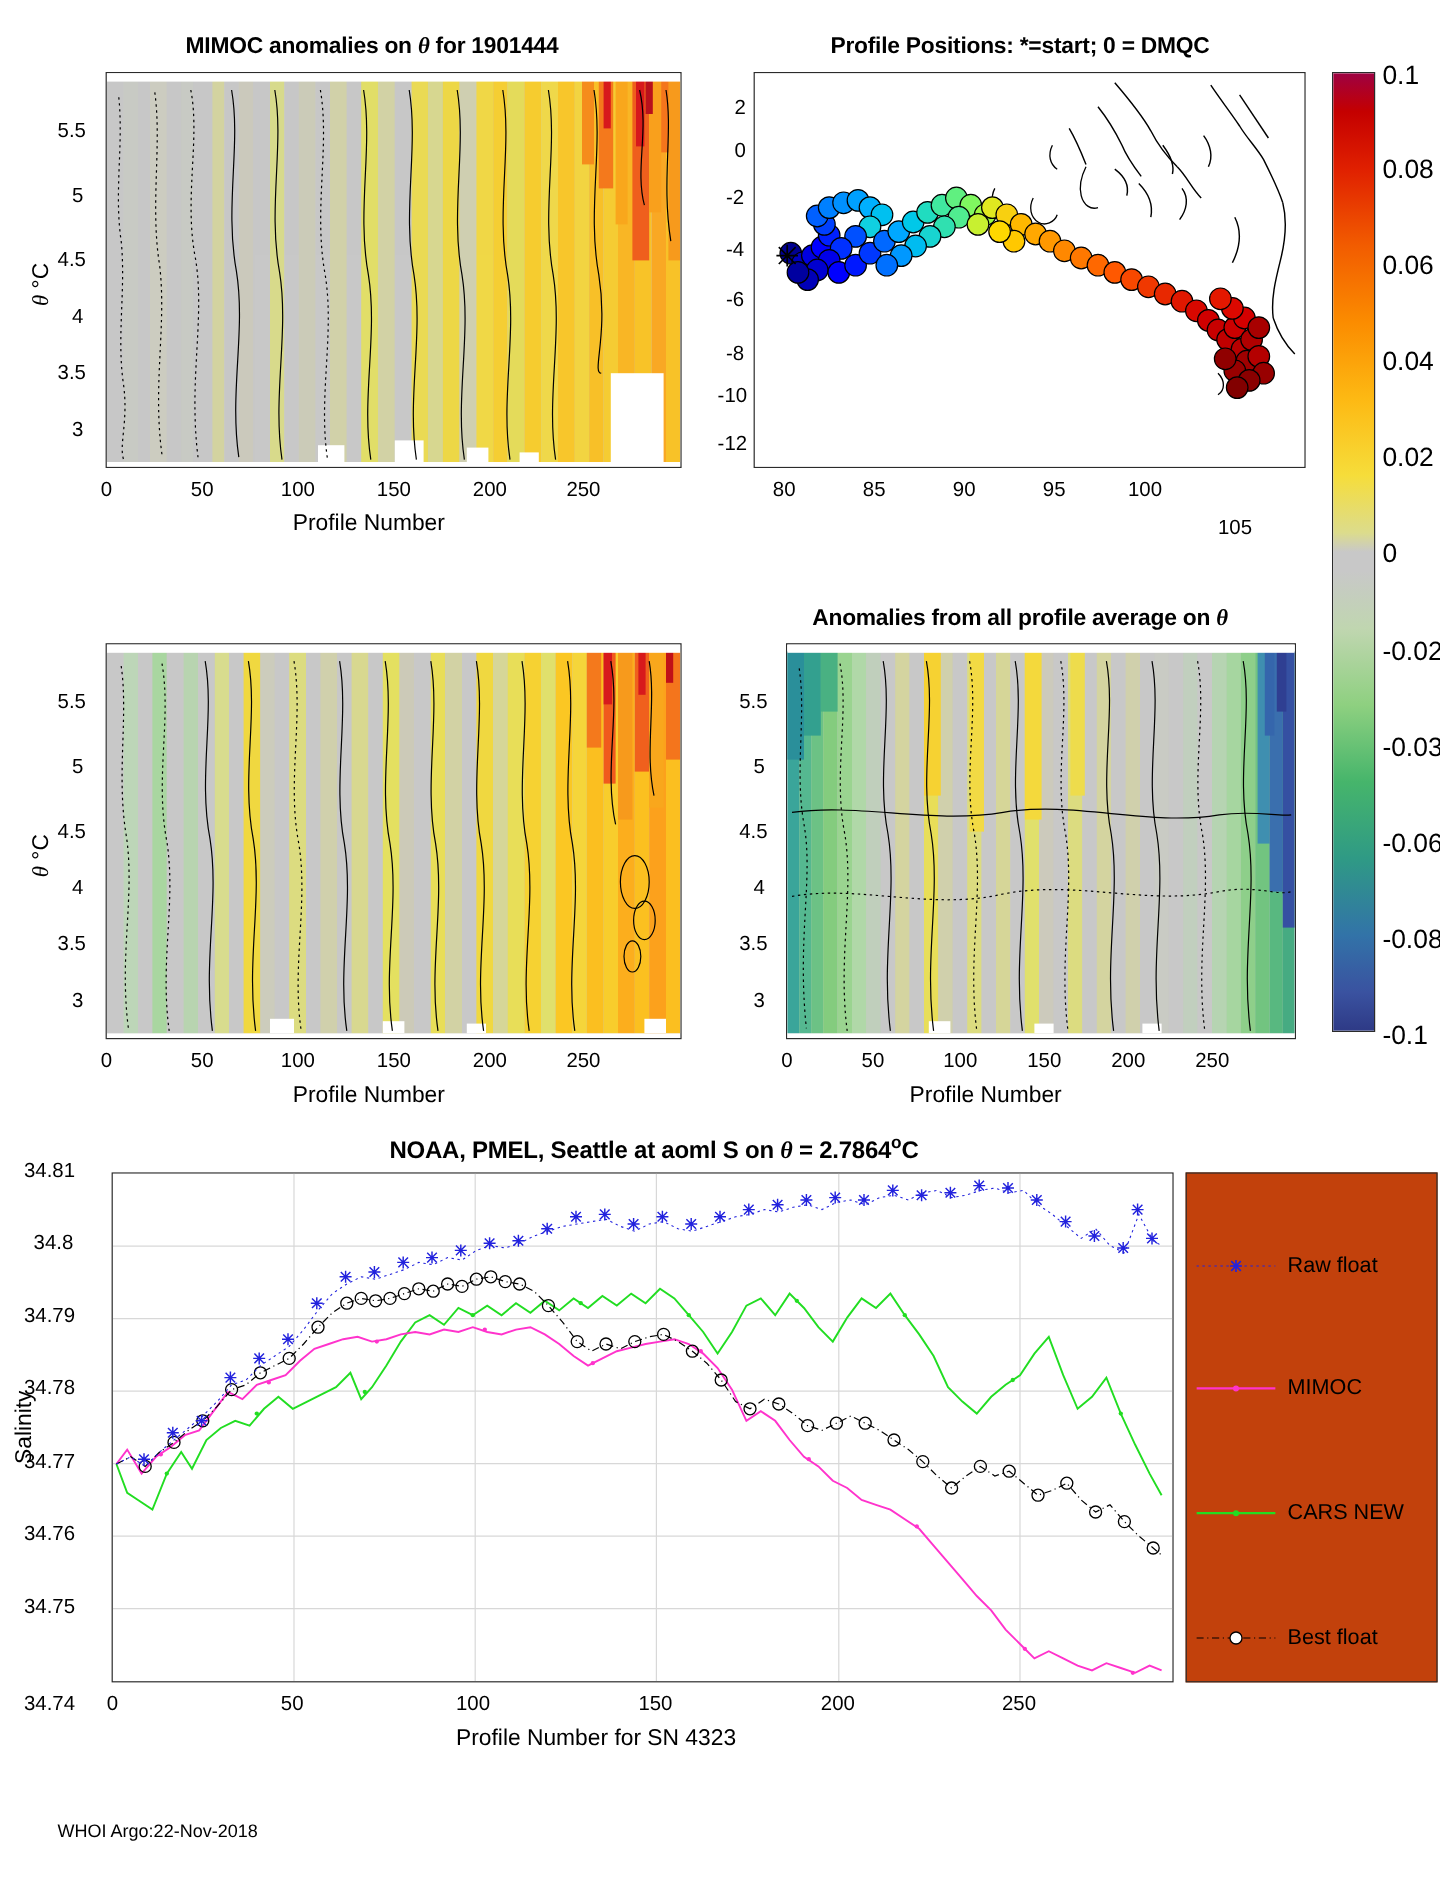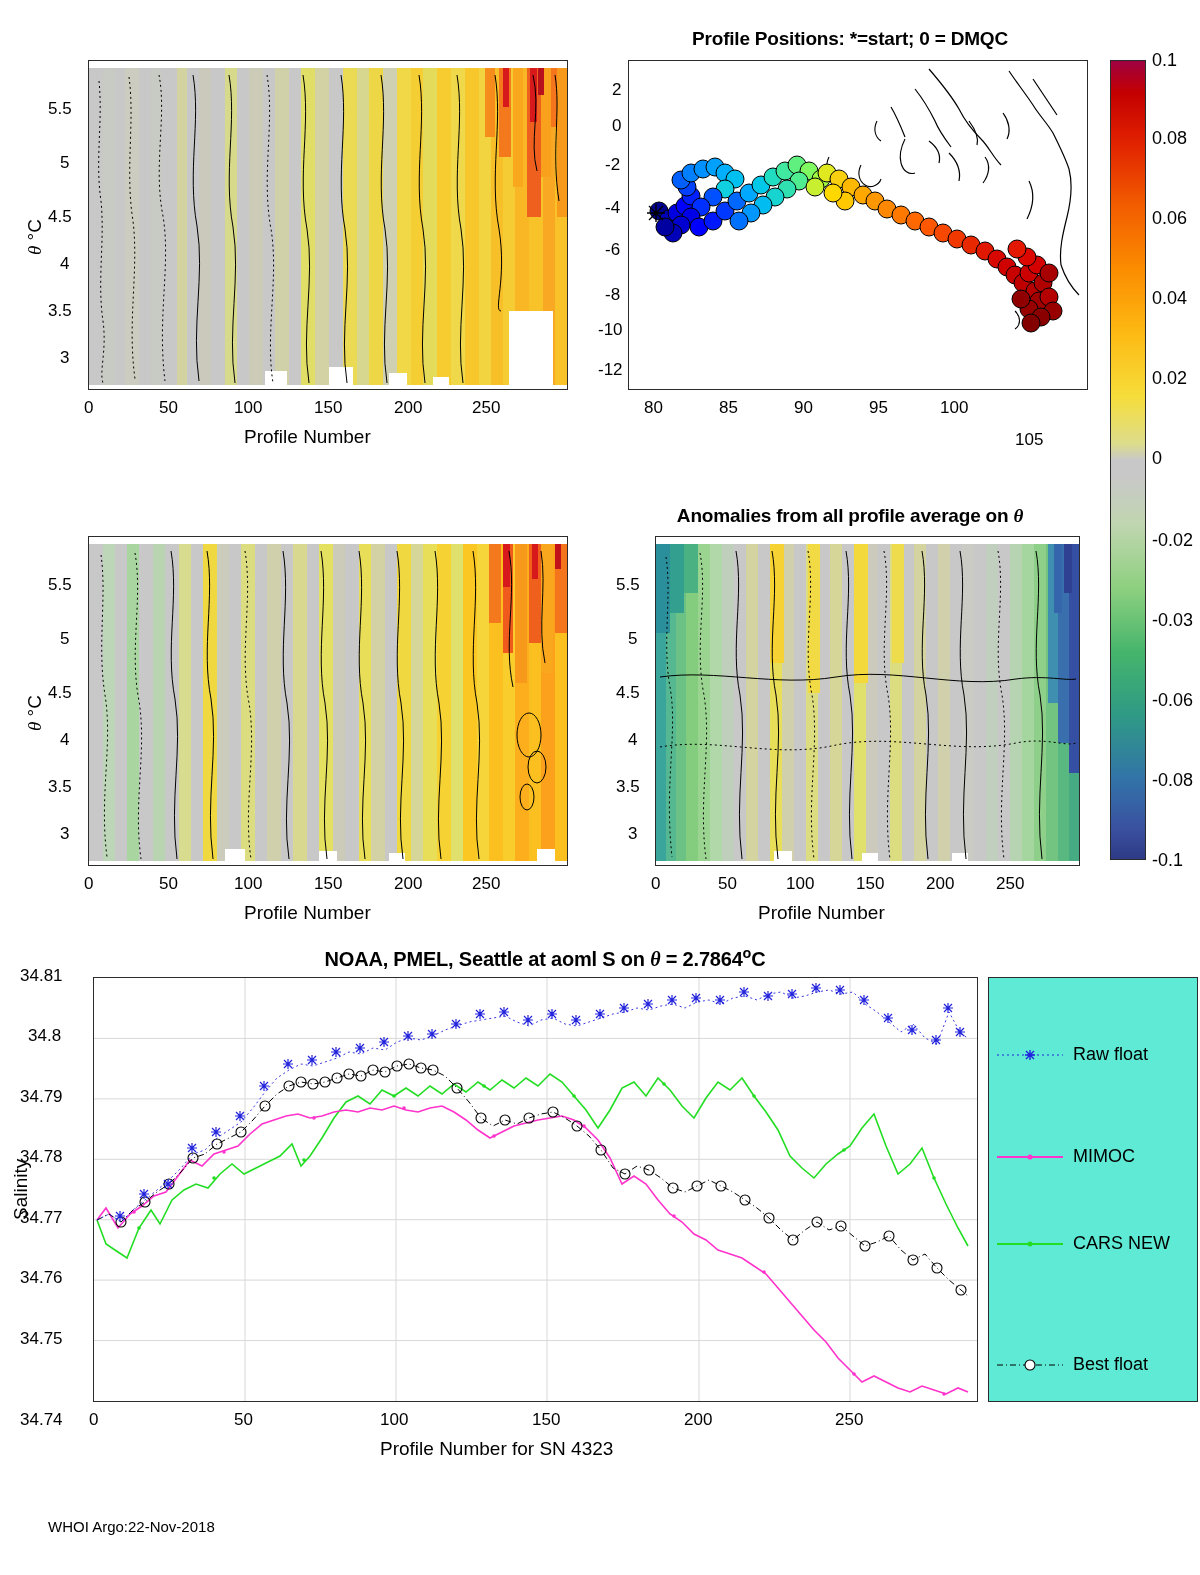--- a/index.html
+++ b/index.html
@@ -12,32 +12,35 @@
   .ptitle{
     font-size:19px;font-weight:bold;text-align:center;
     white-space:nowrap;letter-spacing:-0.2px;
   }
   .axbox{position:absolute;border:1px solid #2b2b2b;box-sizing:border-box;background:#fff;overflow:hidden;}
   .tick-lab{position:absolute;font-size:17px;color:#000;white-space:nowrap;}
   .axlabel{position:absolute;font-size:19px;color:#000;white-space:nowrap;}
   .ylabel-rot{transform:rotate(-90deg);transform-origin:left top;}
   .contour-svg{position:absolute;left:0;top:0;}
   .footer{position:absolute;left:48px;top:1518px;font-size:15px;}
-  .legend-box{position:absolute;border:1px solid #2b2b2b;background:#5eead4;box-sizing:border-box;}
+  .legend-box{position:absolute;border:1px solid #2b2b2b;background:#c2410c;box-sizing:border-box;}
   .legend-row{position:absolute;display:flex;align-items:center;}
   .legend-text{font-size:18px;margin-left:10px;white-space:nowrap;}
   .italic-th{font-style:italic;font-family:"Liberation Serif",serif;}
   sup{font-size:0.72em;}
   .cbar{position:absolute;border:1px solid #2b2b2b;box-sizing:border-box;}
-  .cbtick{position:absolute;font-size:18px;}
+  .cbtick{position:absolute;font-size:22px;}
 </style>
 </head>
 <body>
 
 <div class="panel" style="left:0;top:0;width:600px;height:470px;">
+  <div class="ptitle" style="left:40px;top:28px;width:540px;position:absolute;">
+    <span>MIMOC anomalies on </span><span class="italic-th">θ</span><span>  for 1901444</span>
+  </div>
 
   <div class="axbox" style="left:88px;top:60px;width:480px;height:330px;">
     <svg class="contour-svg" width="478" height="328">
       <rect x="0" y="0" width="478" height="328" fill="#ffffff"></rect>
       <rect x="0" y="6" width="478" height="318" fill="#c8c8c8"></rect>
       <g opacity="0.95">
         <rect x="0" y="6" width="14" height="318" fill="#c8c8c8"></rect>
         <rect x="14" y="6" width="12" height="318" fill="#c9cbc4"></rect>
         <rect x="26" y="6" width="10" height="318" fill="#c8c8c8"></rect>
         <rect x="36" y="6" width="14" height="318" fill="#cdcdc0"></rect>
@@ -670,21 +673,21 @@
       </svg>
       <span class="legend-text">Raw float</span>
     </div>
     <div class="legend-row" style="left:8px;top:168px;">
       <svg width="66" height="18">
         <line x1="0" y1="9" x2="66" y2="9" stroke="#ff33cc" stroke-width="1.8"></line>
         <circle cx="33" cy="9" r="2.5" fill="#ff33cc"></circle>
       </svg>
       <span class="legend-text">MIMOC</span>
     </div>
-    <div class="legend-row" style="left:8px;top:255px;">
+    <div class="legend-row" style="left:8px;top:272px;">
       <svg width="66" height="18">
         <line x1="0" y1="9" x2="66" y2="9" stroke="#22dd22" stroke-width="1.8"></line>
         <circle cx="33" cy="9" r="2.5" fill="#22dd22"></circle>
       </svg>
       <span class="legend-text">CARS NEW</span>
     </div>
     <div class="legend-row" style="left:8px;top:376px;">
       <svg width="66" height="18">
         <line x1="0" y1="9" x2="66" y2="9" stroke="#000" stroke-width="1" stroke-dasharray="6,3,1,3"></line>
         <circle cx="33" cy="9" r="5" fill="#fff" stroke="#000" stroke-width="1.1"></circle>

